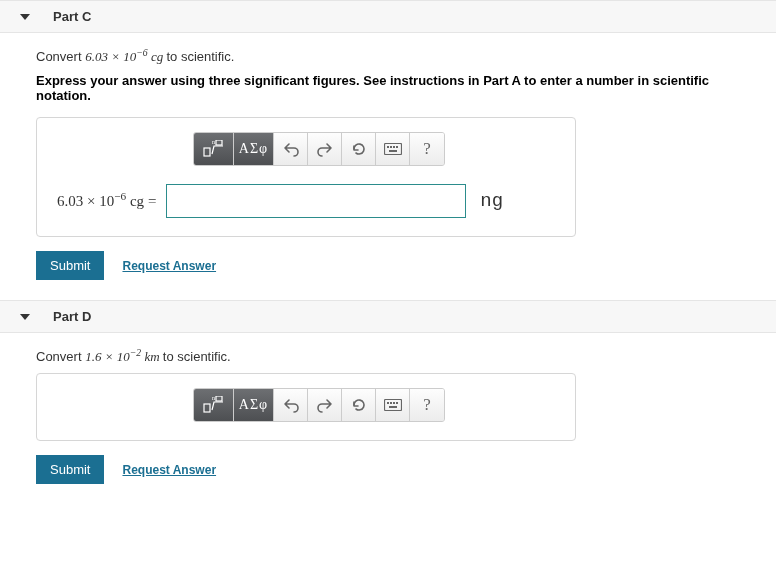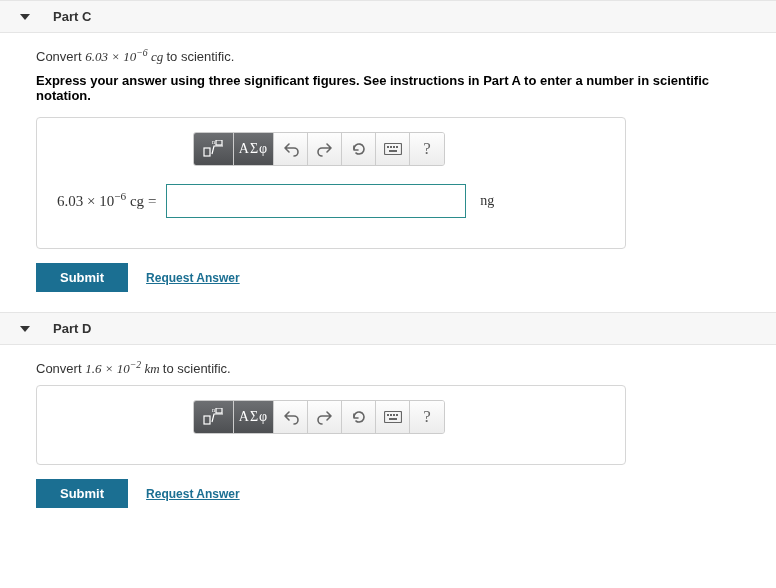--- a/index.html
+++ b/index.html
@@ -38,22 +38,22 @@
     font-size: 13px;
     color: #333;
     margin-bottom: 8px;
   }
   .math { font-family: "Times New Roman", serif; font-style: italic; }
   .sup { font-size: 0.75em; position: relative; top: -0.5em; }
   .instr { font-weight: bold; color: #000000; margin-bottom: 14px; }
   .answer-box {
     border: 1px solid #d6d6d6;
     border-radius: 4px;
-    padding: 14px 16px 30px 16px;
-    width: 590px;
+    padding: 14px 16px 18px 16px;
+    width: 540px;
   }
   .toolbar {
     margin-left: 140px;
     background: linear-gradient(#fdfdfd,#ececec);
     border: 1px solid #ccc;
     border-radius: 3px;
     display: inline-flex;
     align-items: stretch;
     height: 34px;
     overflow: hidden;
@@ -91,37 +91,37 @@
   }
   .answer-input {
     flex: 0 0 300px;
     height: 34px;
     border: 1px solid #2b8c8c;
     outline: none;
     padding: 4px 6px;
     font-size: 14px;
   }
   .unit-rhs {
-    font-family: Liberation Serif, serif;
-    font-size: 14px;
+    font-family: Liberation Mono, monospace;
+    font-size: 19px;
     padding-left: 6px;
   }
   .actions {
     margin-top: 14px;
     display: flex;
     align-items: center;
     gap: 18px;
   }
   .submit-btn {
     background: #1b6f92;
     color: #fff;
     border: none;
-    padding: 7px 24px;
-    font-size: 13px;
-    font-weight: bold;
+    padding: 7px 14px;
+    font-size: 13px;
+    font-weight: normal;
     cursor: pointer;
   }
   .request-link {
     color: #1b6f92;
     font-weight: bold;
     font-size: 12px;
     text-decoration: underline;
     cursor: pointer;
     text-align: center;
   }

